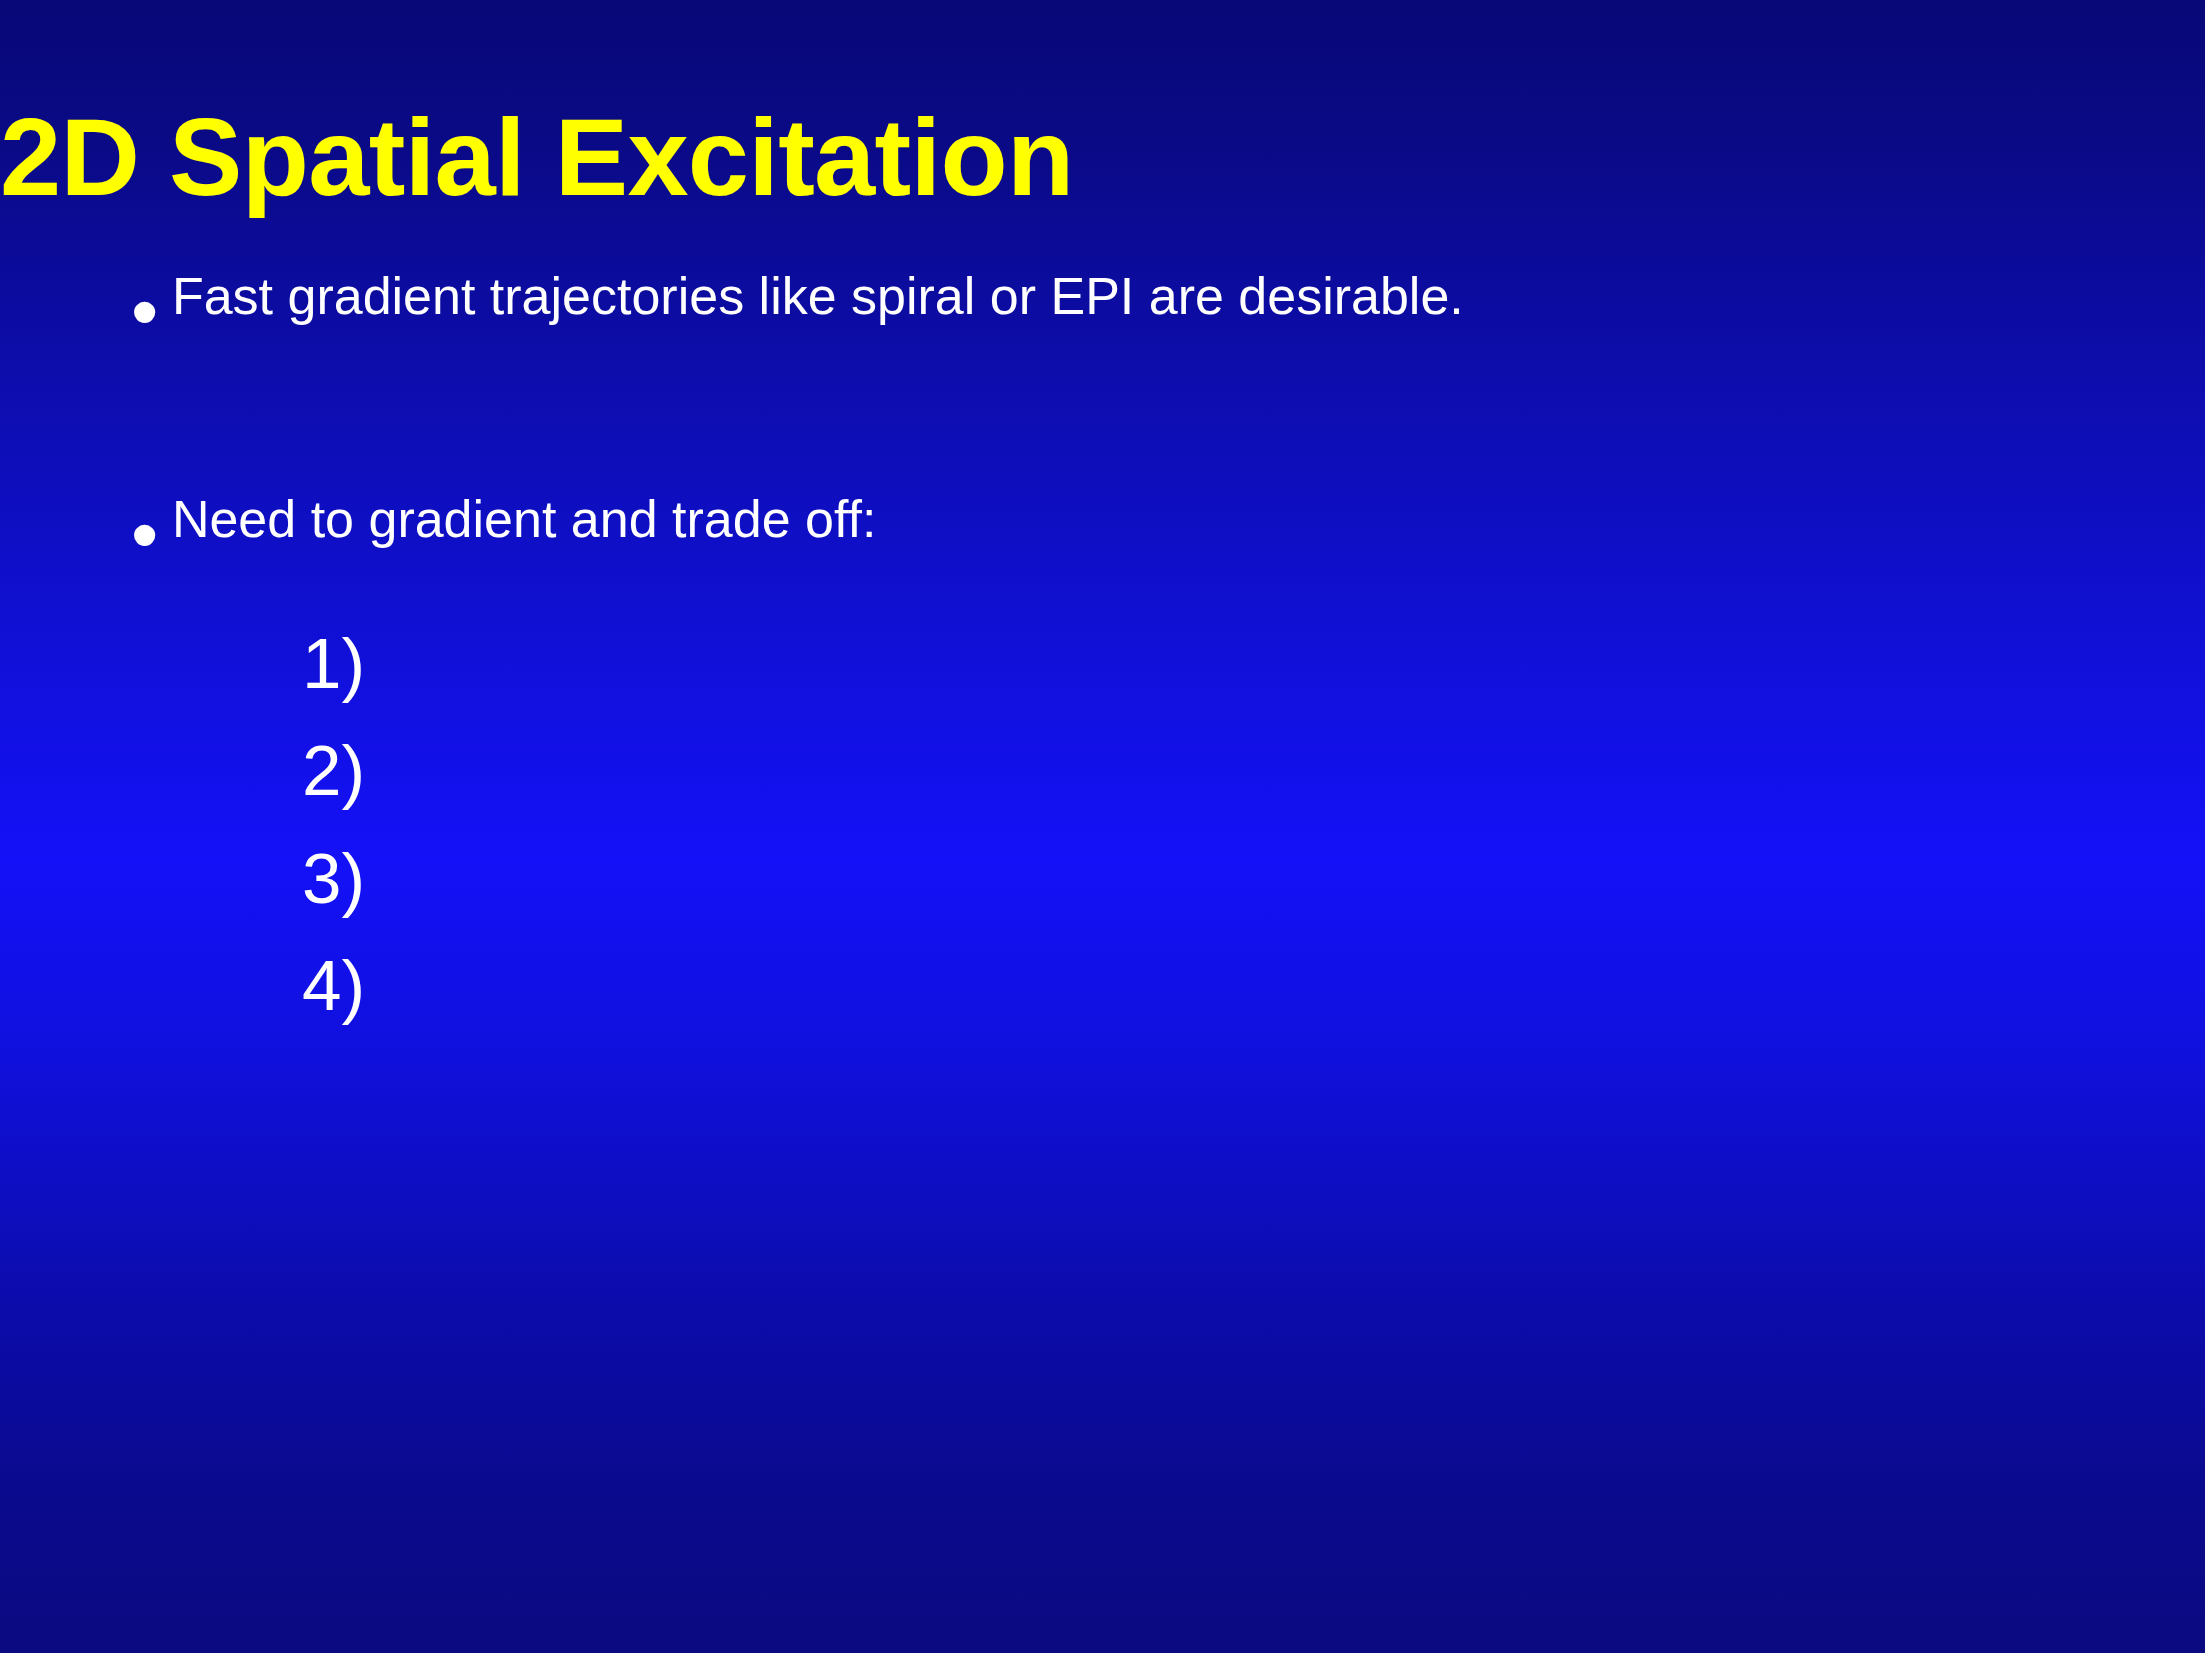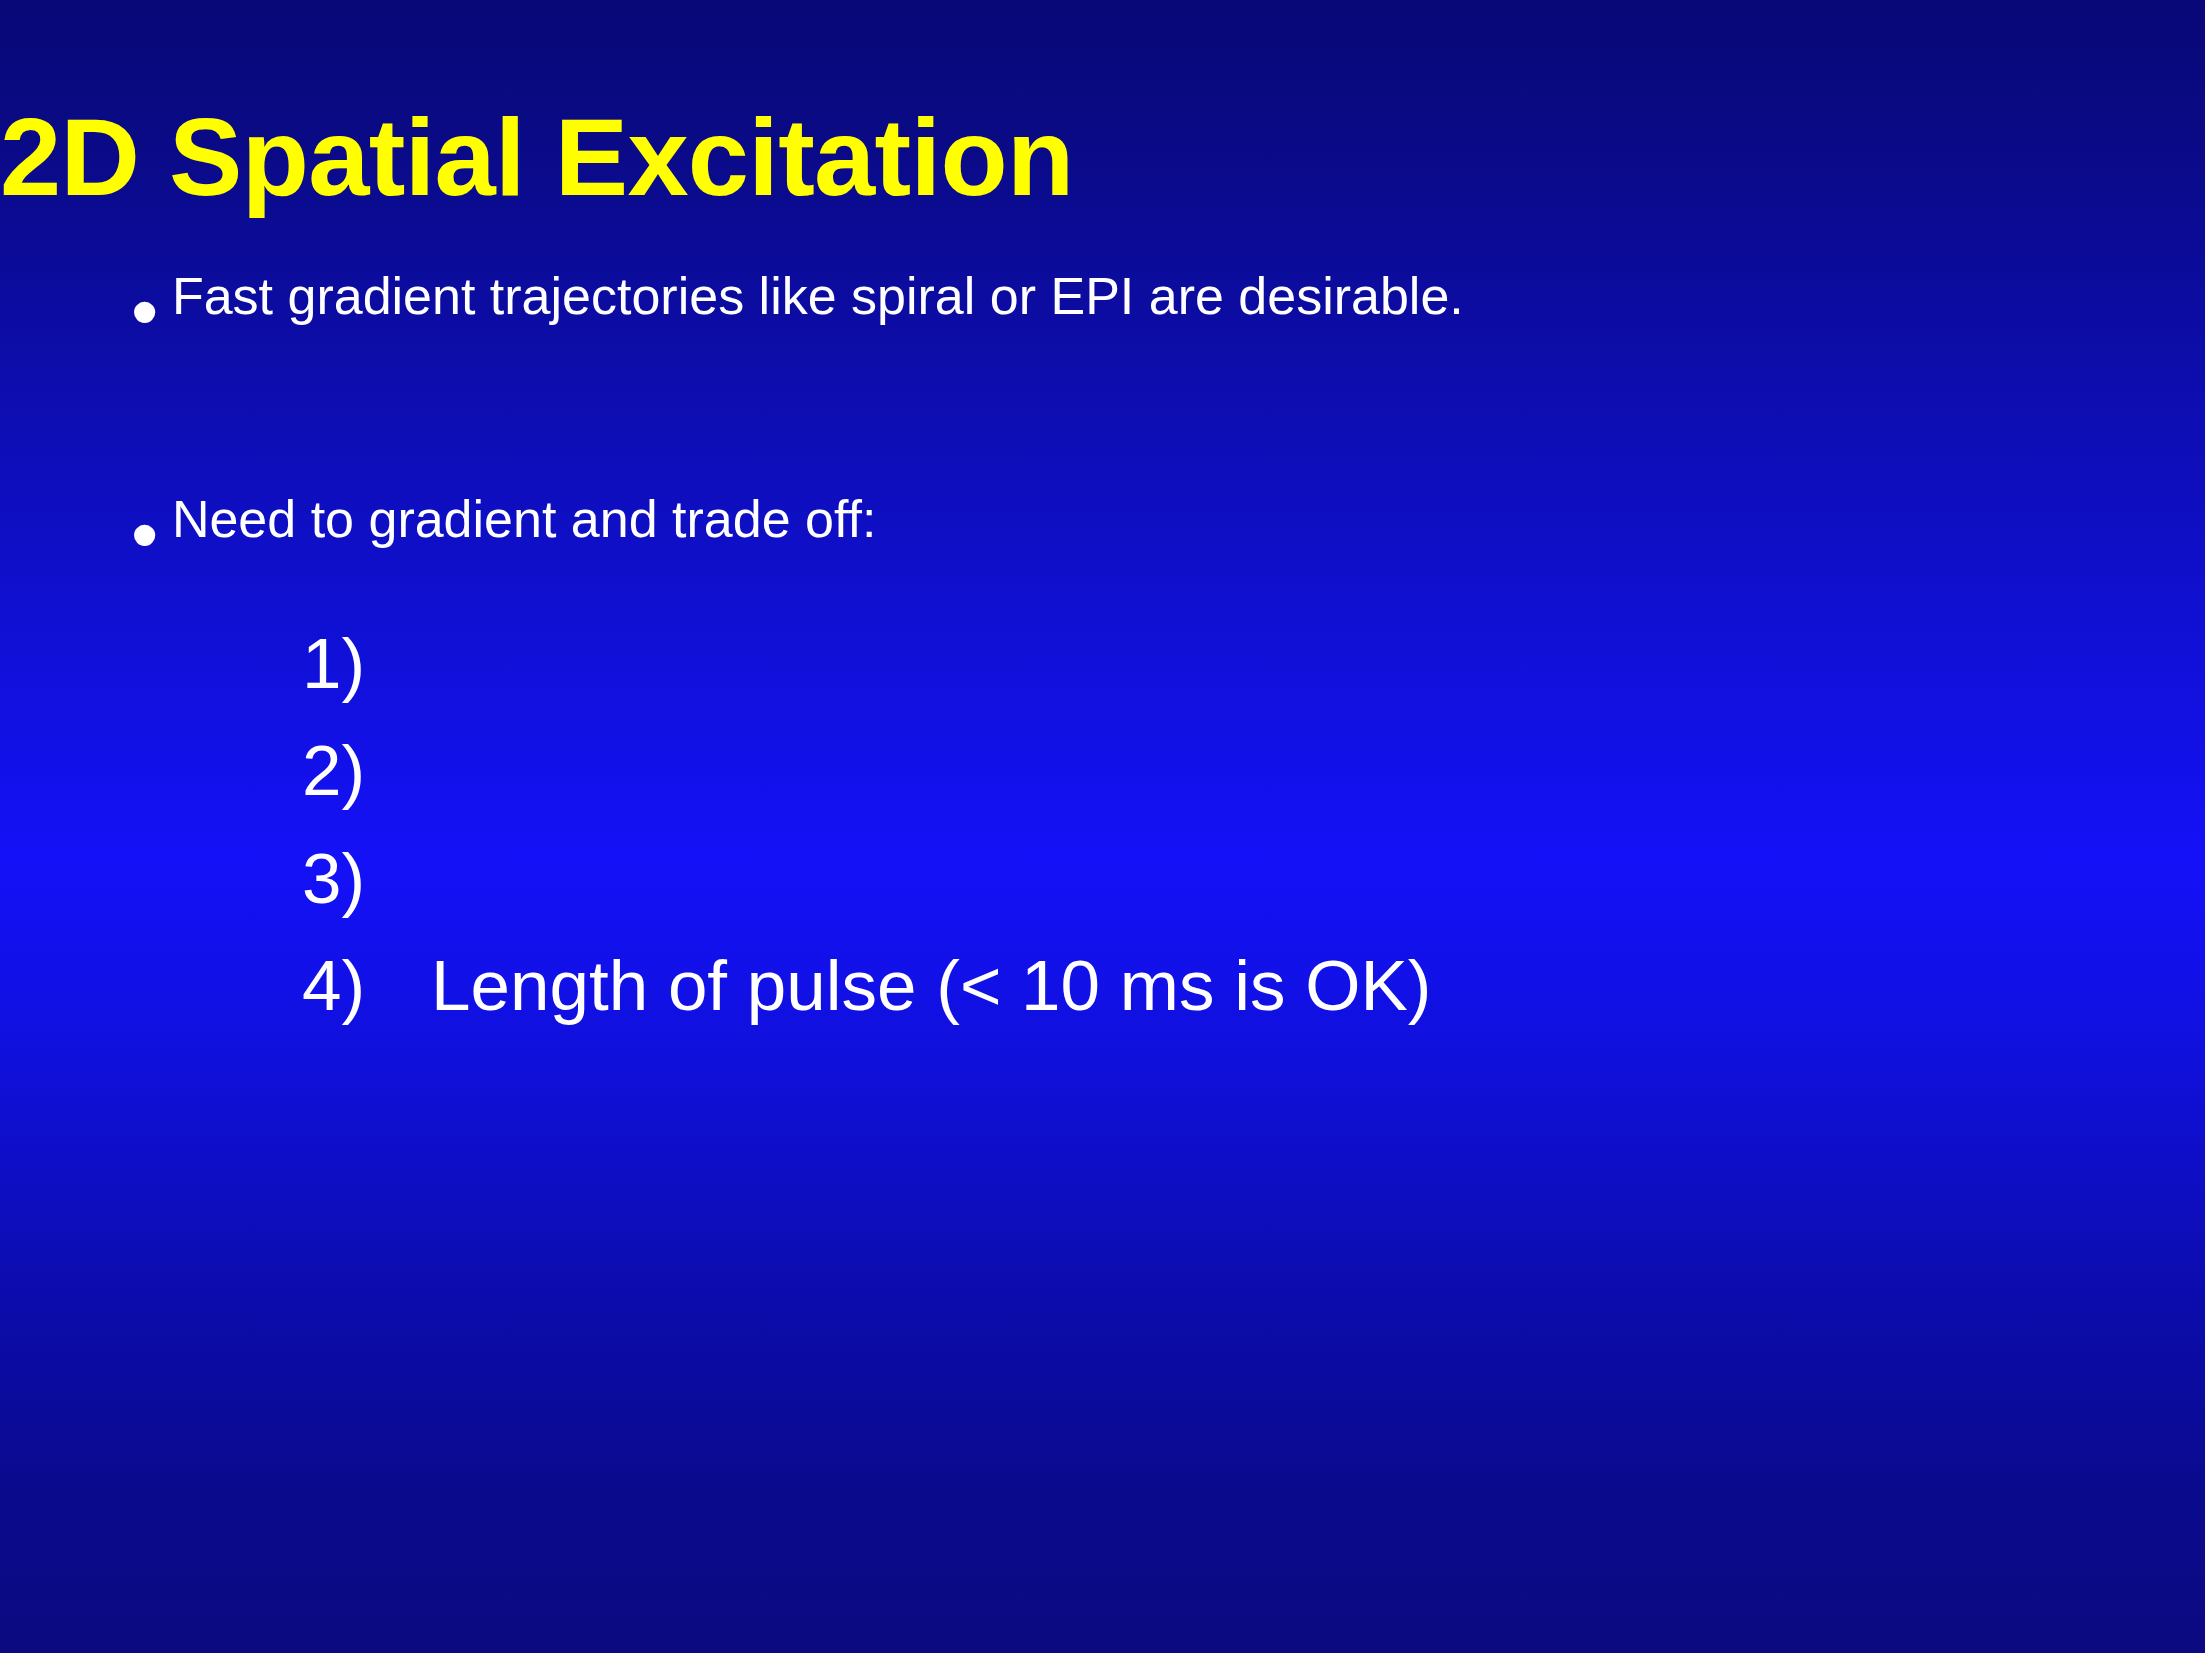--- a/index.html
+++ b/index.html
@@ -147,19 +147,18 @@
       <div class="numbered-row">
         <span class="numbered-marker">2)</span>
       </div>
 
       <div class="numbered-row">
         <span class="numbered-marker">3)</span>
       </div>
 
       <div class="numbered-row">
         <span class="numbered-marker">4)</span>
-        <span class="numbered-text">Length of pulse (&lt; 10 ms is OK)</span>
       </div>
 
     </div>
   </div>
 </div>
 
 
 </body></html>

